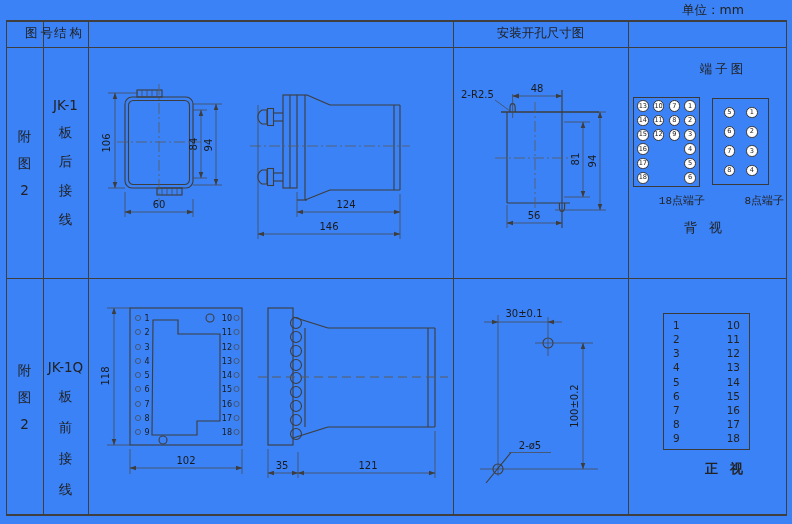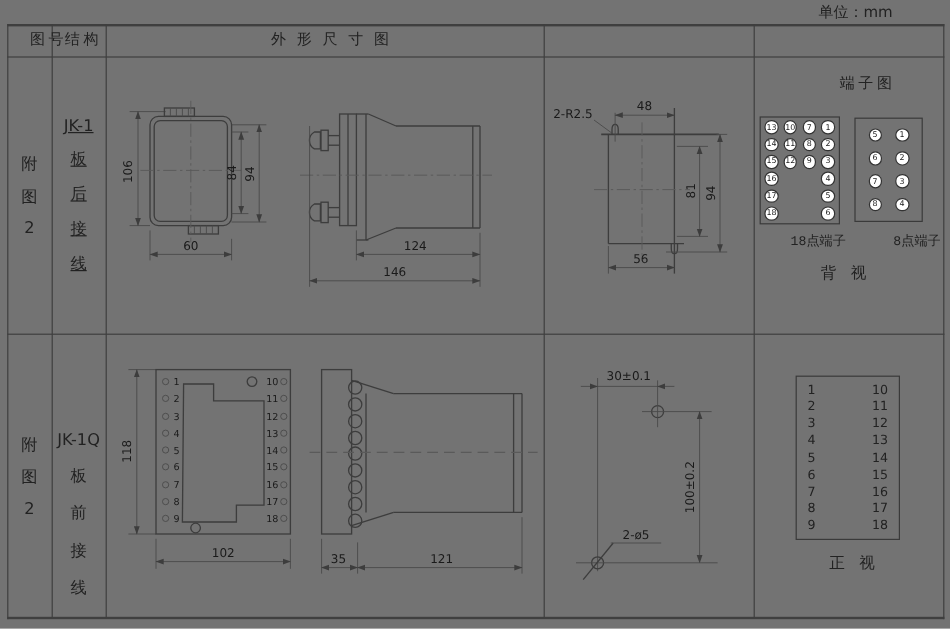--- a/index.html
+++ b/index.html
@@ -1,16 +1,16 @@
 <!DOCTYPE html>
 <html><head>
 <meta charset="utf-8">
 <style>
   html,body { margin:0; padding:0; background:#fff; }
-  .page { position:relative; width:792px; height:524px; background:#737373; overflow:hidden;
+  .page { position:relative; width:792px; height:524px; background:#3b82f6; overflow:hidden;
           font-family:"DejaVu Sans","Liberation Sans",sans-serif; color:#1a1a1a; }
   .hline,.vline { position:absolute; background:#3f3f3f; }
   .hcell { position:absolute; display:flex; align-items:center; justify-content:center;
            font-size:12.5px; color:#222; }
   .sp3 { letter-spacing:3px; padding-left:16px; }
   .sp8 { letter-spacing:9px; padding-left:9px; }
   .unit { position:absolute; left:640px; top:2px; width:146px; text-align:center;
           font-size:12.5px; color:#222; }
   .vcell { position:absolute; display:flex; flex-direction:column; align-items:center;
            justify-content:center; font-size:13.5px; color:#222; }
@@ -65,29 +65,29 @@
   <div class="hline" style="left:6px;top:514px;width:781px;height:2px;"></div>
   <div class="vline" style="left:6px;top:20px;width:1px;height:496px;"></div>
   <div class="vline" style="left:43px;top:20px;width:1px;height:495px;"></div>
   <div class="vline" style="left:88px;top:20px;width:1px;height:495px;"></div>
   <div class="vline" style="left:453px;top:20px;width:1px;height:495px;"></div>
   <div class="vline" style="left:628px;top:20px;width:1px;height:495px;"></div>
   <div class="vline" style="left:786px;top:20px;width:1px;height:496px;"></div>
 
   <div class="hcell sp3" style="left:6px;top:20px;width:37px;height:27px;">图号</div>
   <div class="hcell sp3" style="left:31px;top:20px;width:45px;height:27px;">结构</div>
-  <div class="hcell sp8" style="left:88px;top:20px;width:365px;height:27px;">外形尺寸图</div>
+  <div class="hcell" style="left:453px;top:20px;width:175px;height:27px;">安装开孔尺寸图</div>
   <div class="hcell sp3" style="left:628px;top:20px;width:158px;height:27px;margin-top:36px;">端子图</div>
 
   <div class="vcell" style="left:6px;top:47px;width:37px;height:231px;gap:9px;">
     <div>附</div>
     <div>图</div>
     <div>2</div>
   </div>
-  <div class="vcell" style="left:43px;top:47px;width:45px;height:231px;gap:11px;text-decoration:underline;">
+  <div class="vcell" style="left:43px;top:47px;width:45px;height:231px;gap:11px;">
     <div>JK-1</div>
     <div>板</div>
     <div>后</div>
     <div>接</div>
     <div>线</div>
   </div>
 
   <svg style="left:88px;top:47px;" width="365" height="231" viewBox="0 0 365 231">
     <g>
       <line class="thin" x1="20" y1="46" x2="50" y2="46"></line>
@@ -364,16 +364,16 @@
         </div>
       <div class="trow">
           <span>8</span>
           <span>17</span>
         </div>
       <div class="trow">
           <span>9</span>
           <span>18</span>
         </div>
     </div>
-    <div class="viewlabel" style="left:27px;top:182px;width:110px;">正视</div>
+    <div class="viewlabel" style="left:41px;top:182px;width:110px;font-weight:bold;">正视</div>
   </div>
 
 </div>
 
 </body></html>

